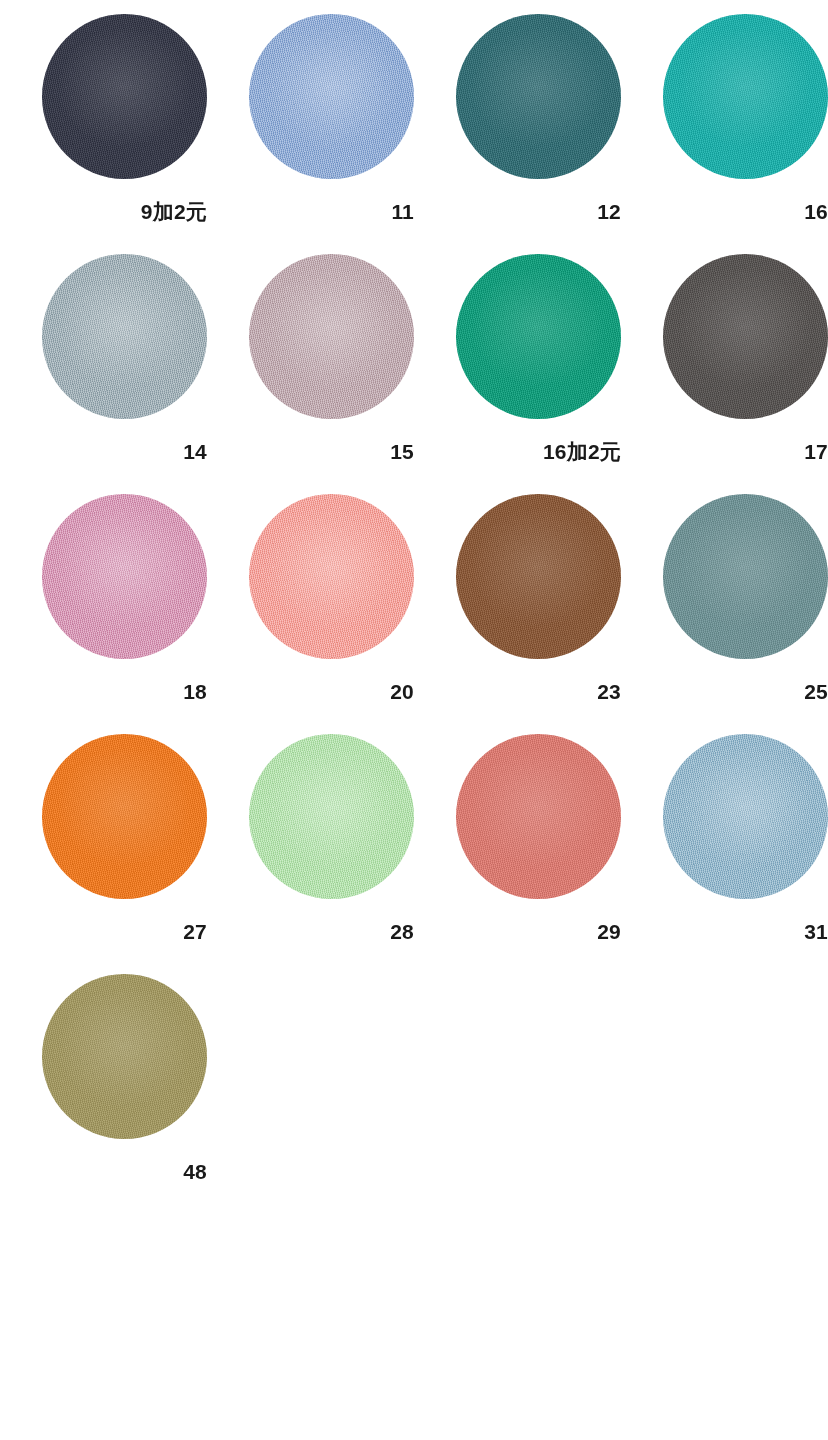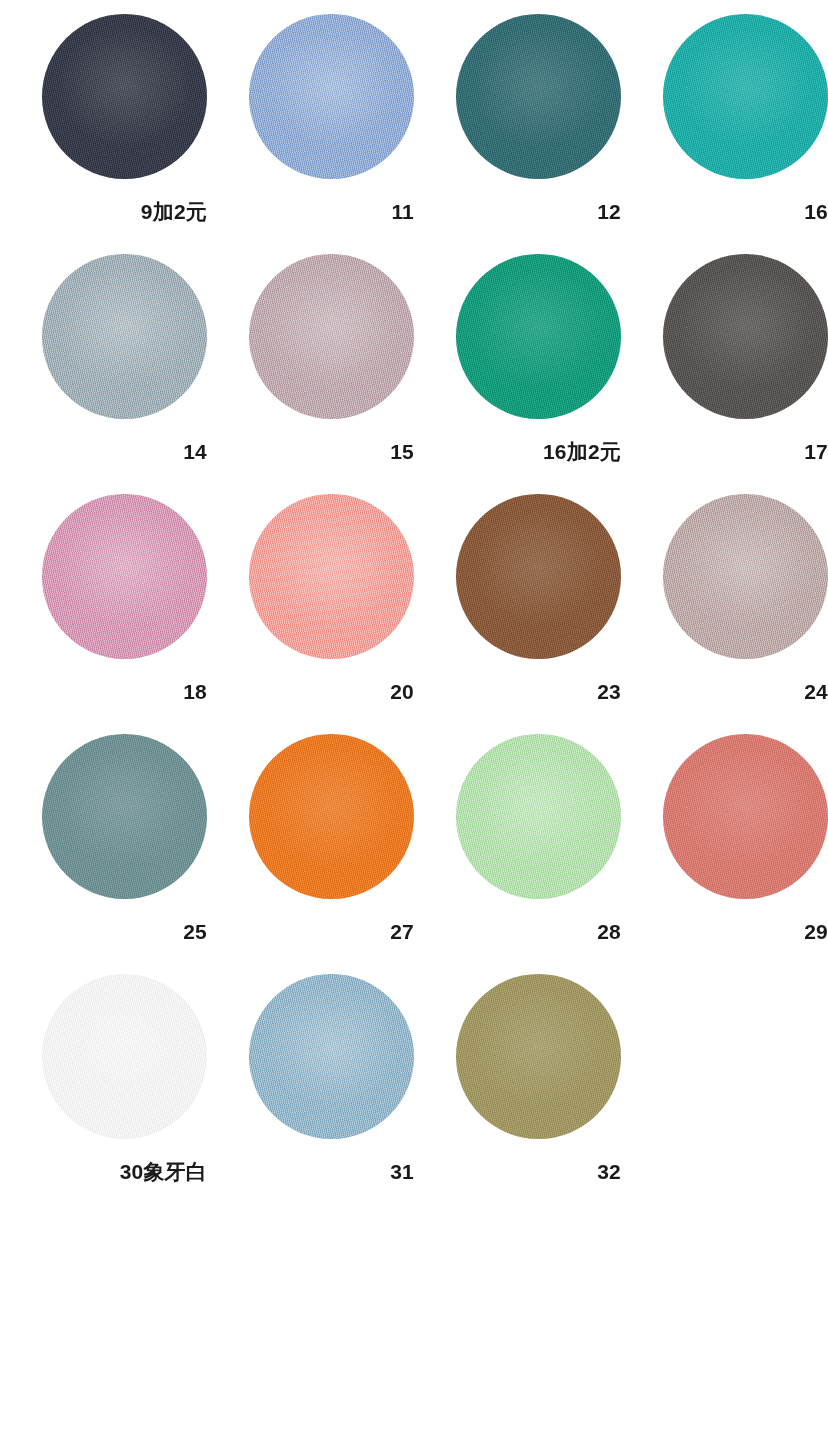--- a/index.html
+++ b/index.html
@@ -168,44 +168,36 @@
     </div>
     <div class="swatch-cell">
       <div class="swatch-disc is-light" style="background-color: rgb(250, 146, 137);"></div>
       <div class="swatch-label">20</div>
     </div>
     <div class="swatch-cell">
       <div class="swatch-disc" style="background-color: rgb(138, 84, 48);"></div>
       <div class="swatch-label">23</div>
     </div>
     <div class="swatch-cell">
-      <div class="swatch-disc is-light" style="background-color: rgb(180, 155, 154);"></div>
-      <div class="swatch-label">24</div>
-    </div>
-    <div class="swatch-cell">
       <div class="swatch-disc" style="background-color: rgb(109, 147, 151);"></div>
       <div class="swatch-label">25</div>
     </div>
     <div class="swatch-cell">
       <div class="swatch-disc" style="background-color: rgb(249, 120, 23);"></div>
       <div class="swatch-label">27</div>
     </div>
     <div class="swatch-cell">
       <div class="swatch-disc is-light" style="background-color: rgb(168, 226, 160);"></div>
       <div class="swatch-label">28</div>
     </div>
     <div class="swatch-cell">
       <div class="swatch-disc" style="background-color: rgb(228, 121, 111);"></div>
       <div class="swatch-label">29</div>
     </div>
     <div class="swatch-cell">
-      <div class="swatch-disc is-light" style="background-color: rgb(250, 250, 250);"></div>
-      <div class="swatch-label">30象牙白</div>
-    </div>
-    <div class="swatch-cell">
       <div class="swatch-disc is-light" style="background-color: rgb(127, 172, 198);"></div>
       <div class="swatch-label">31</div>
     </div>
     <div class="swatch-cell">
       <div class="swatch-disc" style="background-color: rgb(165, 154, 94);"></div>
-      <div class="swatch-label">32</div>
+      <div class="swatch-label">48</div>
     </div>
   </div>
 
 </body></html>

